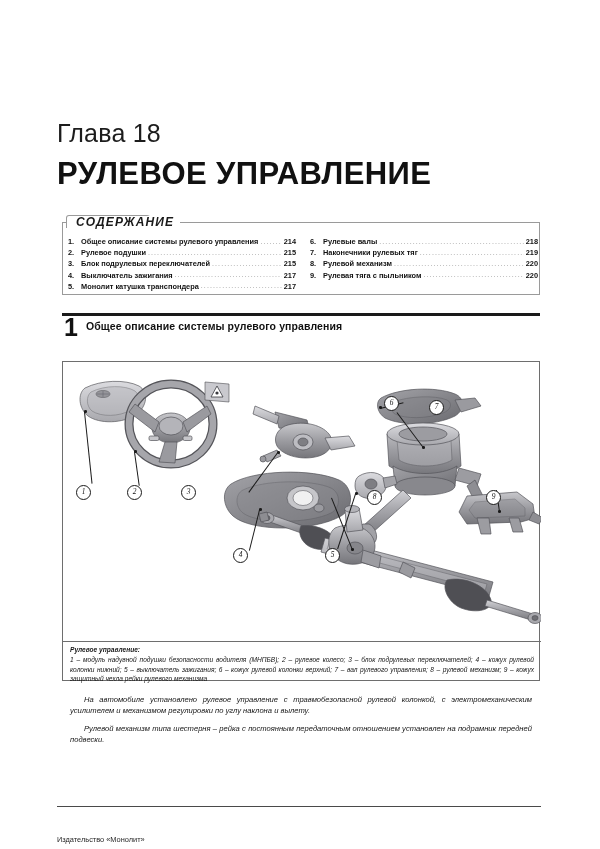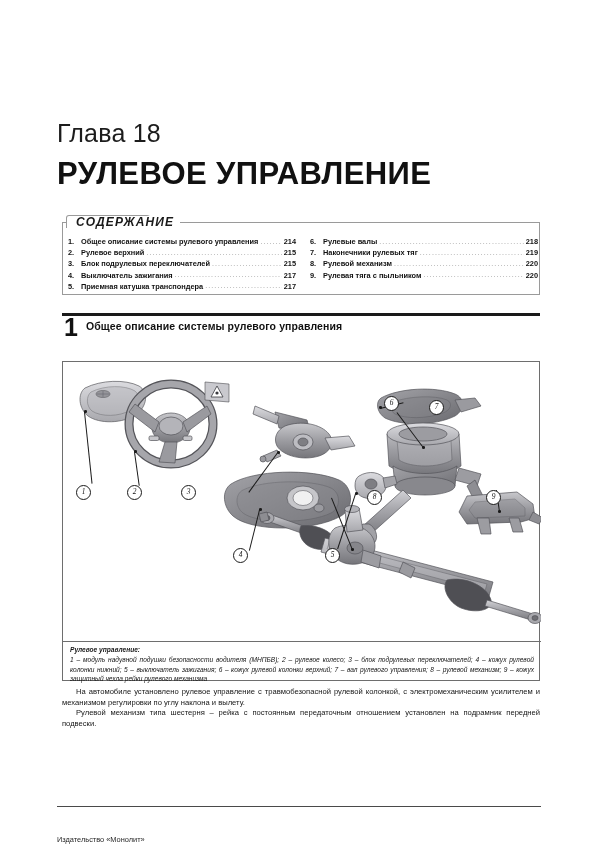--- a/index.html
+++ b/index.html
@@ -208,22 +208,23 @@
     position: absolute;
     left: 62px;
     top: 687px;
     width: 478px;
     font-size: 7.6px;
     line-height: 10.6px;
     color: #141414;
     text-align: justify;
   }
   .body-text p {
-    margin: 0;
+    margin: 8px;
     text-indent: 14px;
+    font-style: italic;
   }
 
   
   .footer-rule {
     position: absolute;
     left: 57px;
     top: 806px;
     width: 484px;
     height: 1px;
     background: #4a4a4a;
@@ -286,39 +287,39 @@
   <div class="toc-cols">
     <div class="toc-col">
       <div class="toc-row">
         <span class="toc-num">1.</span>
         <span class="toc-label">Общее описание системы рулевого управления</span>
         <span class="toc-dots">........................................................................................................................</span>
         <span class="toc-page">214</span>
       </div>
       <div class="toc-row">
         <span class="toc-num">2.</span>
-        <span class="toc-label">Рулевое верхний</span>
+        <span class="toc-label">Рулевое подушки</span>
         <span class="toc-dots">........................................................................................................................</span>
         <span class="toc-page">215</span>
       </div>
       <div class="toc-row">
         <span class="toc-num">3.</span>
         <span class="toc-label">Блок подрулевых переключателей</span>
         <span class="toc-dots">........................................................................................................................</span>
         <span class="toc-page">215</span>
       </div>
       <div class="toc-row">
         <span class="toc-num">4.</span>
         <span class="toc-label">Выключатель зажигания</span>
         <span class="toc-dots">........................................................................................................................</span>
         <span class="toc-page">217</span>
       </div>
       <div class="toc-row">
         <span class="toc-num">5.</span>
-        <span class="toc-label">Приемная катушка транспондера</span>
+        <span class="toc-label">Монолит катушка транспондера</span>
         <span class="toc-dots">........................................................................................................................</span>
         <span class="toc-page">217</span>
       </div>
     </div>
 
     <div class="toc-col">
       <div class="toc-row">
         <span class="toc-num">6.</span>
         <span class="toc-label">Рулевые валы</span>
         <span class="toc-dots">........................................................................................................................</span>

